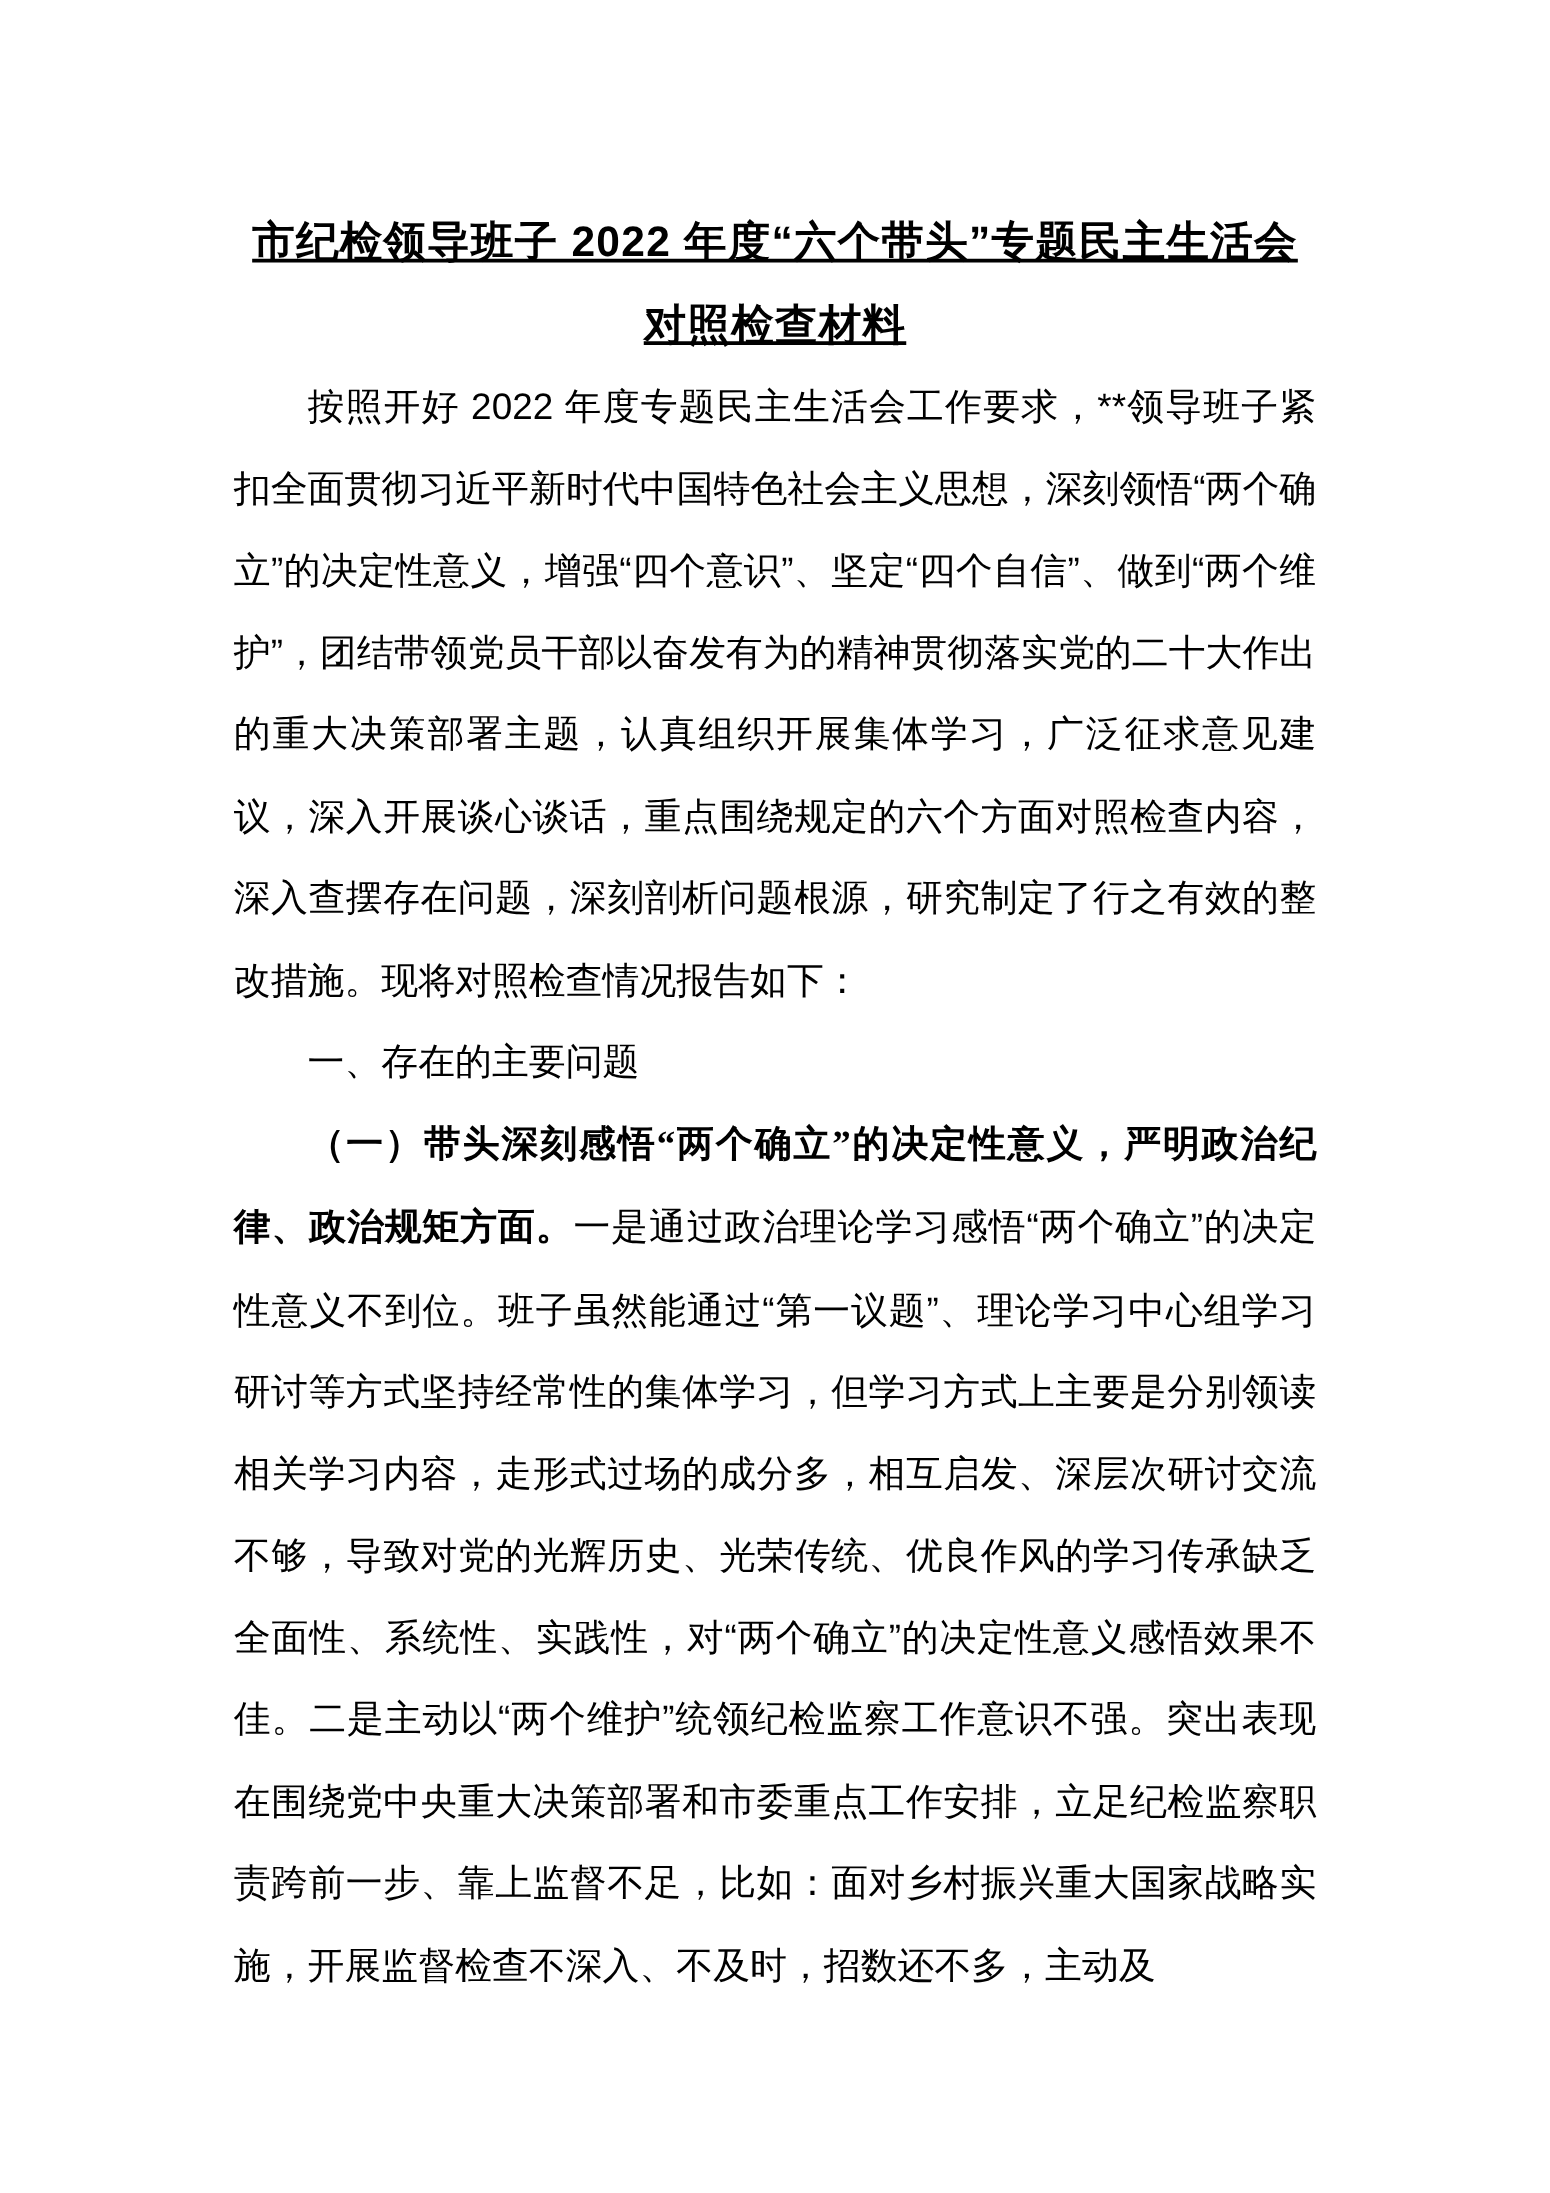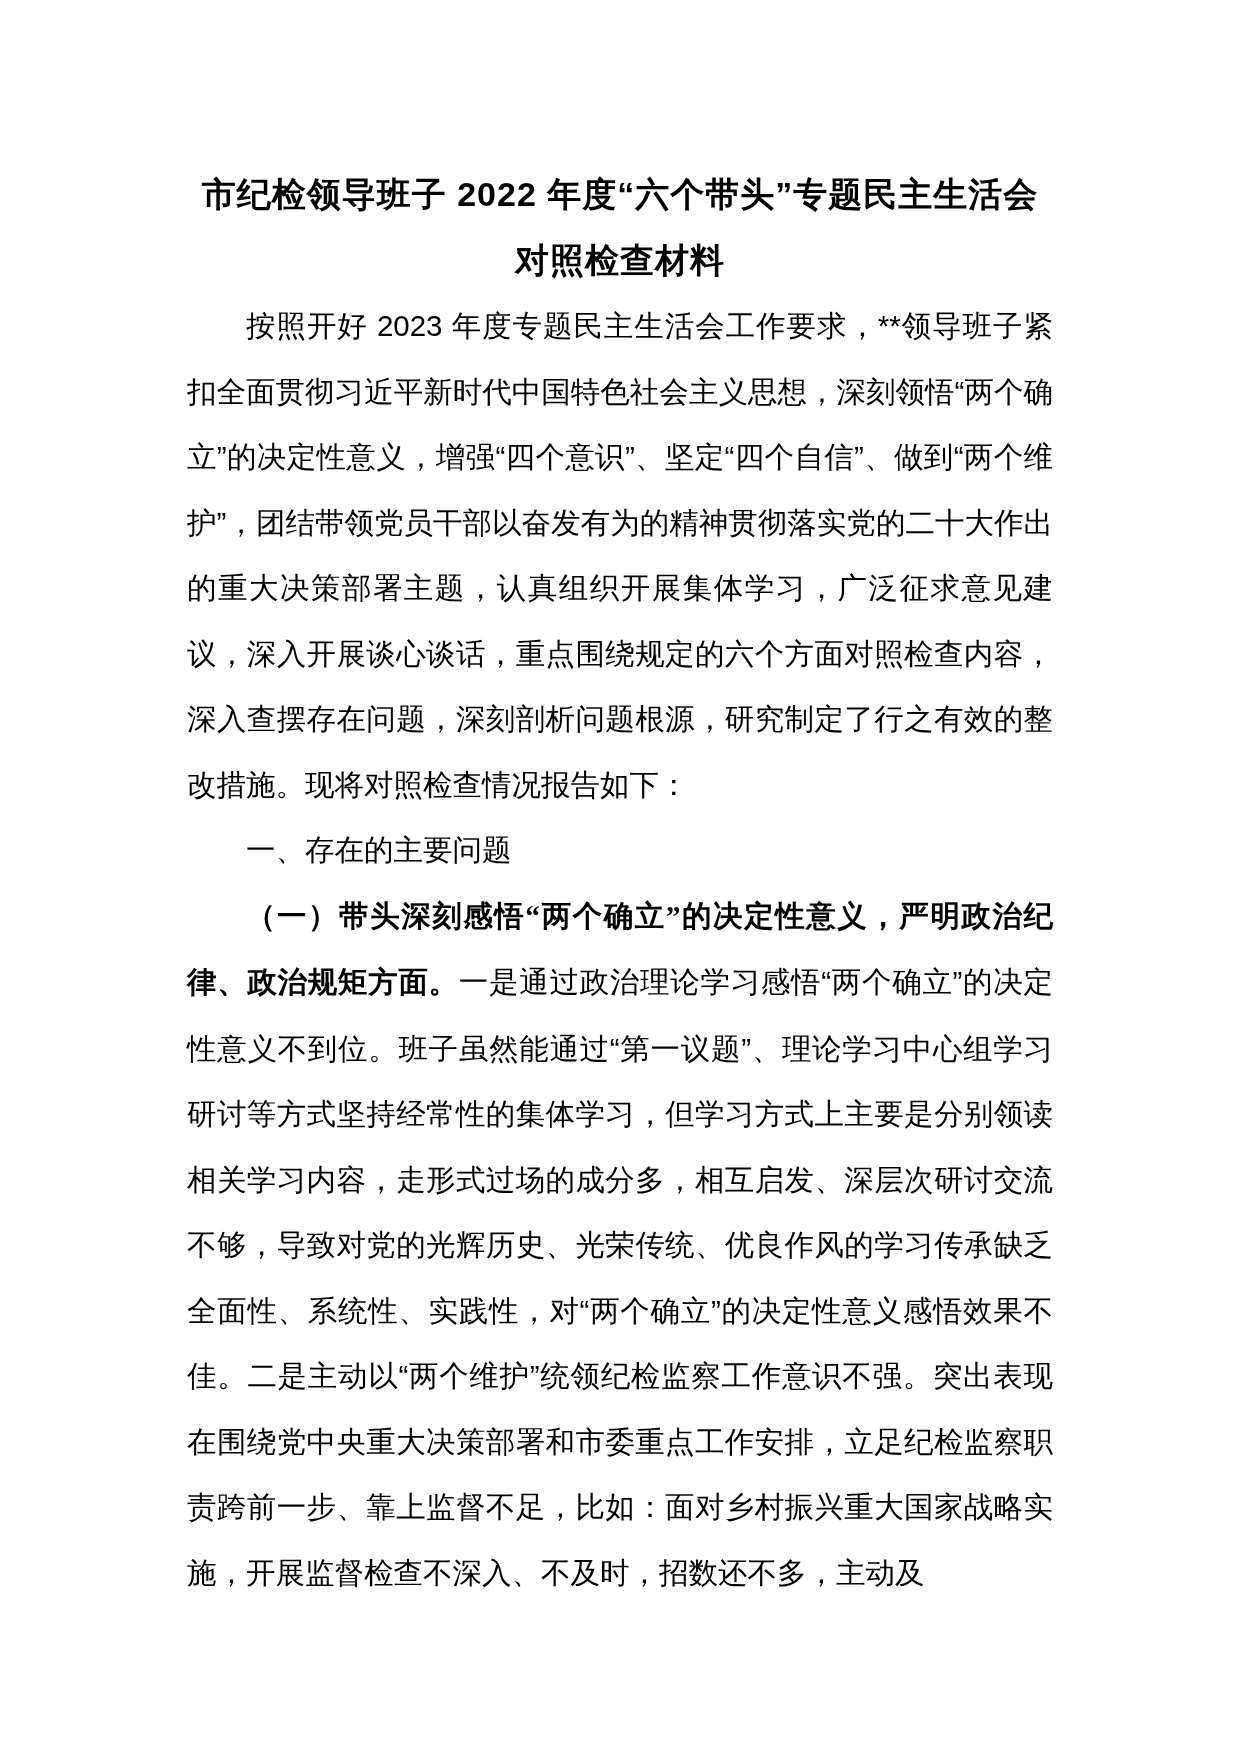--- a/index.html
+++ b/index.html
@@ -21,20 +21,21 @@
     margin: 0 auto;
     padding-top: 162px;
   }
   .doc-title {
     margin: 0;
     font-size: 34px;
     font-weight: 700;
     line-height: 65.5px;
     text-align: center;
     letter-spacing: 1px;
+    text-decoration: underline;
   }
   .title-line {
     display: block;
     white-space: nowrap;
   }
   .para {
     margin: 0;
     font-size: 29.5px;
     line-height: 65.5px;
     text-align: justify;
@@ -61,20 +62,20 @@
 <body>
 
 <div class="page">
   <div class="content">
 
     <h1 class="doc-title">
       <span class="title-line">市纪检领导班子 2022 年度“六个带头”专题民主生活会</span>
       <span class="title-line">对照检查材料</span>
     </h1>
 
-    <p class="para indent">按照开好 2023 年度专题民主生活会工作要求，**领导班子紧扣全面贯彻习近平新时代中国特色社会主义思想，深刻领悟“两个确立”的决定性意义，增强“四个意识”、坚定“四个自信”、做到“两个维护”，团结带领党员干部以奋发有为的精神贯彻落实党的二十大作出的重大决策部署主题，认真组织开展集体学习，广泛征求意见建议，深入开展谈心谈话，重点围绕规定的六个方面对照检查内容，深入查摆存在问题，深刻剖析问题根源，研究制定了行之有效的整改措施。现将对照检查情况报告如下：</p>
+    <p class="para indent">按照开好 2022 年度专题民主生活会工作要求，**领导班子紧扣全面贯彻习近平新时代中国特色社会主义思想，深刻领悟“两个确立”的决定性意义，增强“四个意识”、坚定“四个自信”、做到“两个维护”，团结带领党员干部以奋发有为的精神贯彻落实党的二十大作出的重大决策部署主题，认真组织开展集体学习，广泛征求意见建议，深入开展谈心谈话，重点围绕规定的六个方面对照检查内容，深入查摆存在问题，深刻剖析问题根源，研究制定了行之有效的整改措施。现将对照检查情况报告如下：</p>
 
     <h2 class="heading">一、存在的主要问题</h2>
 
     <p class="para indent"><span class="bold">（一）带头深刻感悟“两个确立”的决定性意义，严明政治纪律、政治规矩方面。</span><span>一是通过政治理论学习感悟“两个确立”的决定性意义不到位。班子虽然能通过“第一议题”、理论学习中心组学习研讨等方式坚持经常性的集体学习，但学习方式上主要是分别领读相关学习内容，走形式过场的成分多，相互启发、深层次研讨交流不够，导致对党的光辉历史、光荣传统、优良作风的学习传承缺乏全面性、系统性、实践性，对“两个确立”的决定性意义感悟效果不佳。二是主动以“两个维护”统领纪检监察工作意识不强。突出表现在围绕党中央重大决策部署和市委重点工作安排，立足纪检监察职责跨前一步、靠上监督不足，比如：面对乡村振兴重大国家战略实施，开展监督检查不深入、不及时，招数还不多，主动及</span></p>
 
   </div>
 </div>
 
 </body></html>

